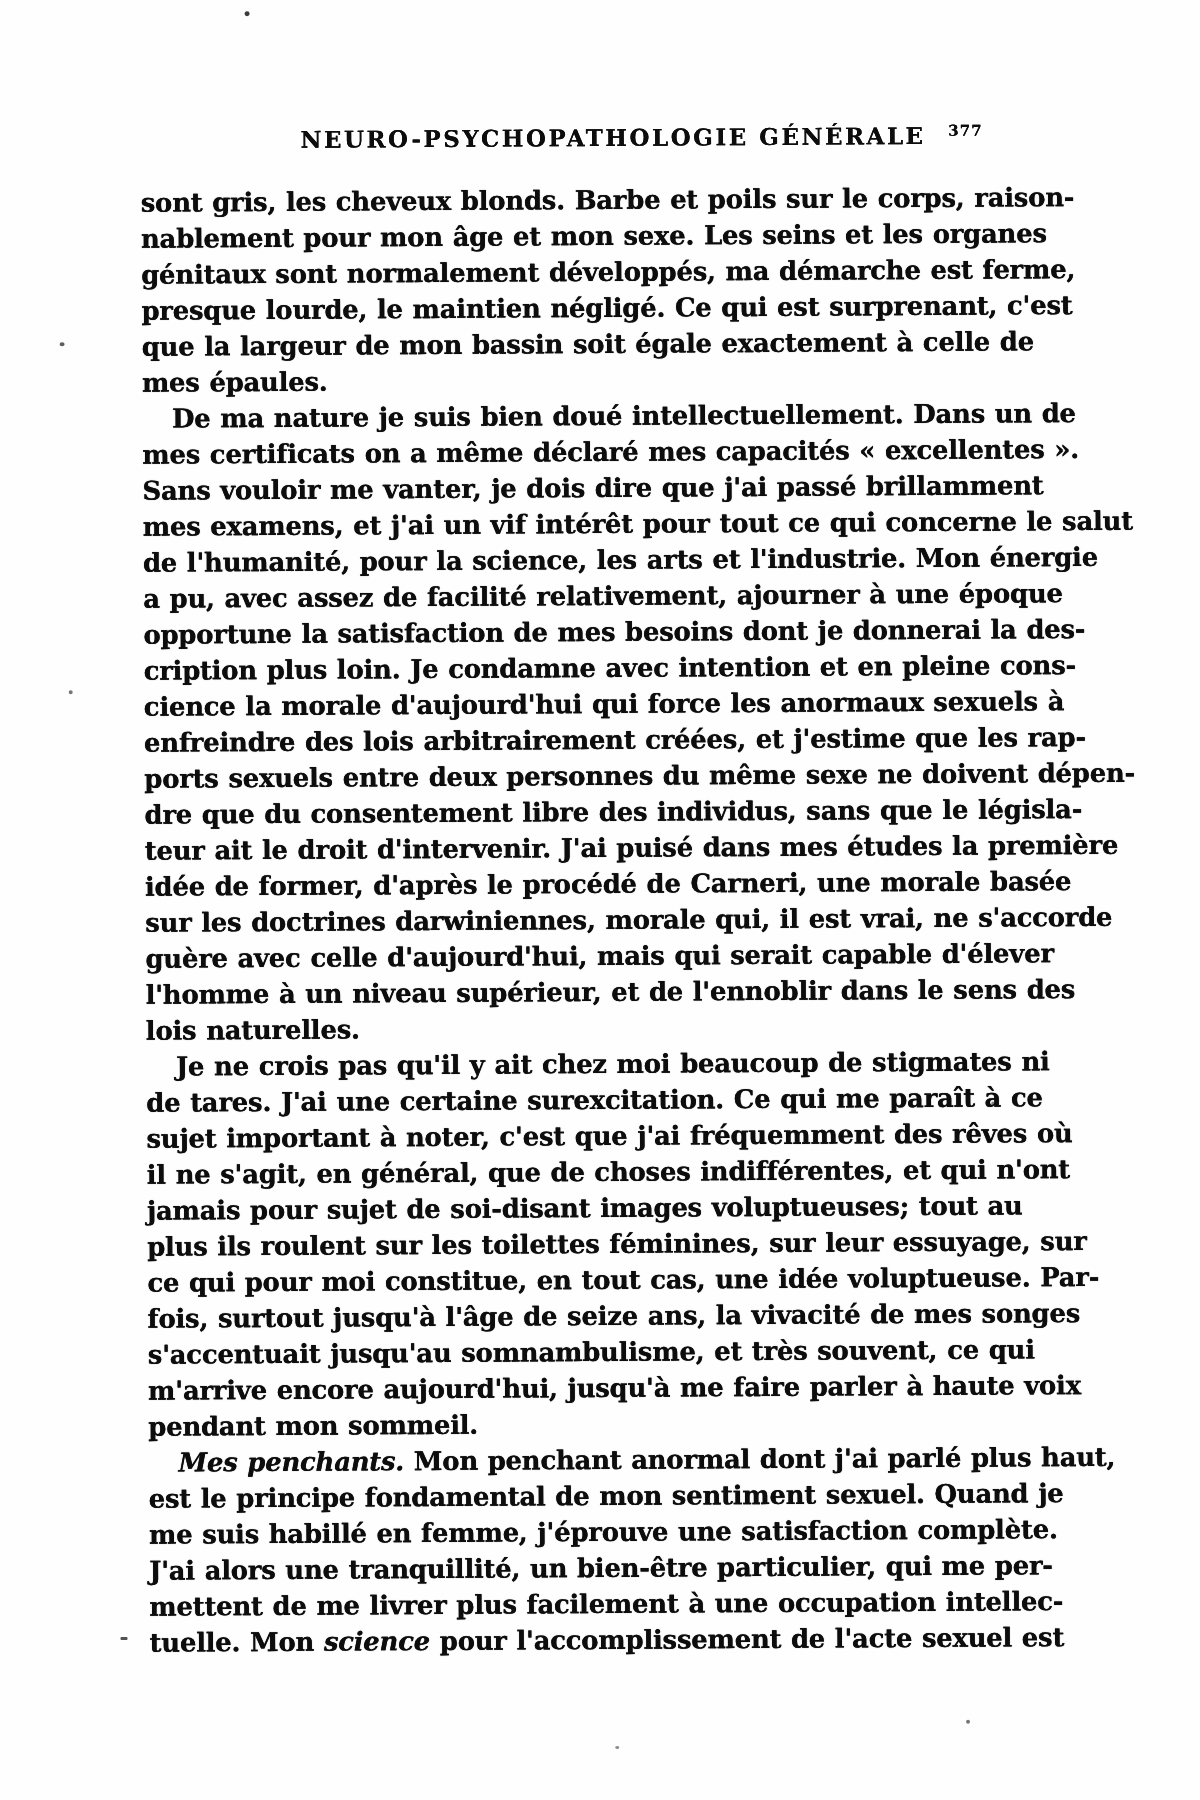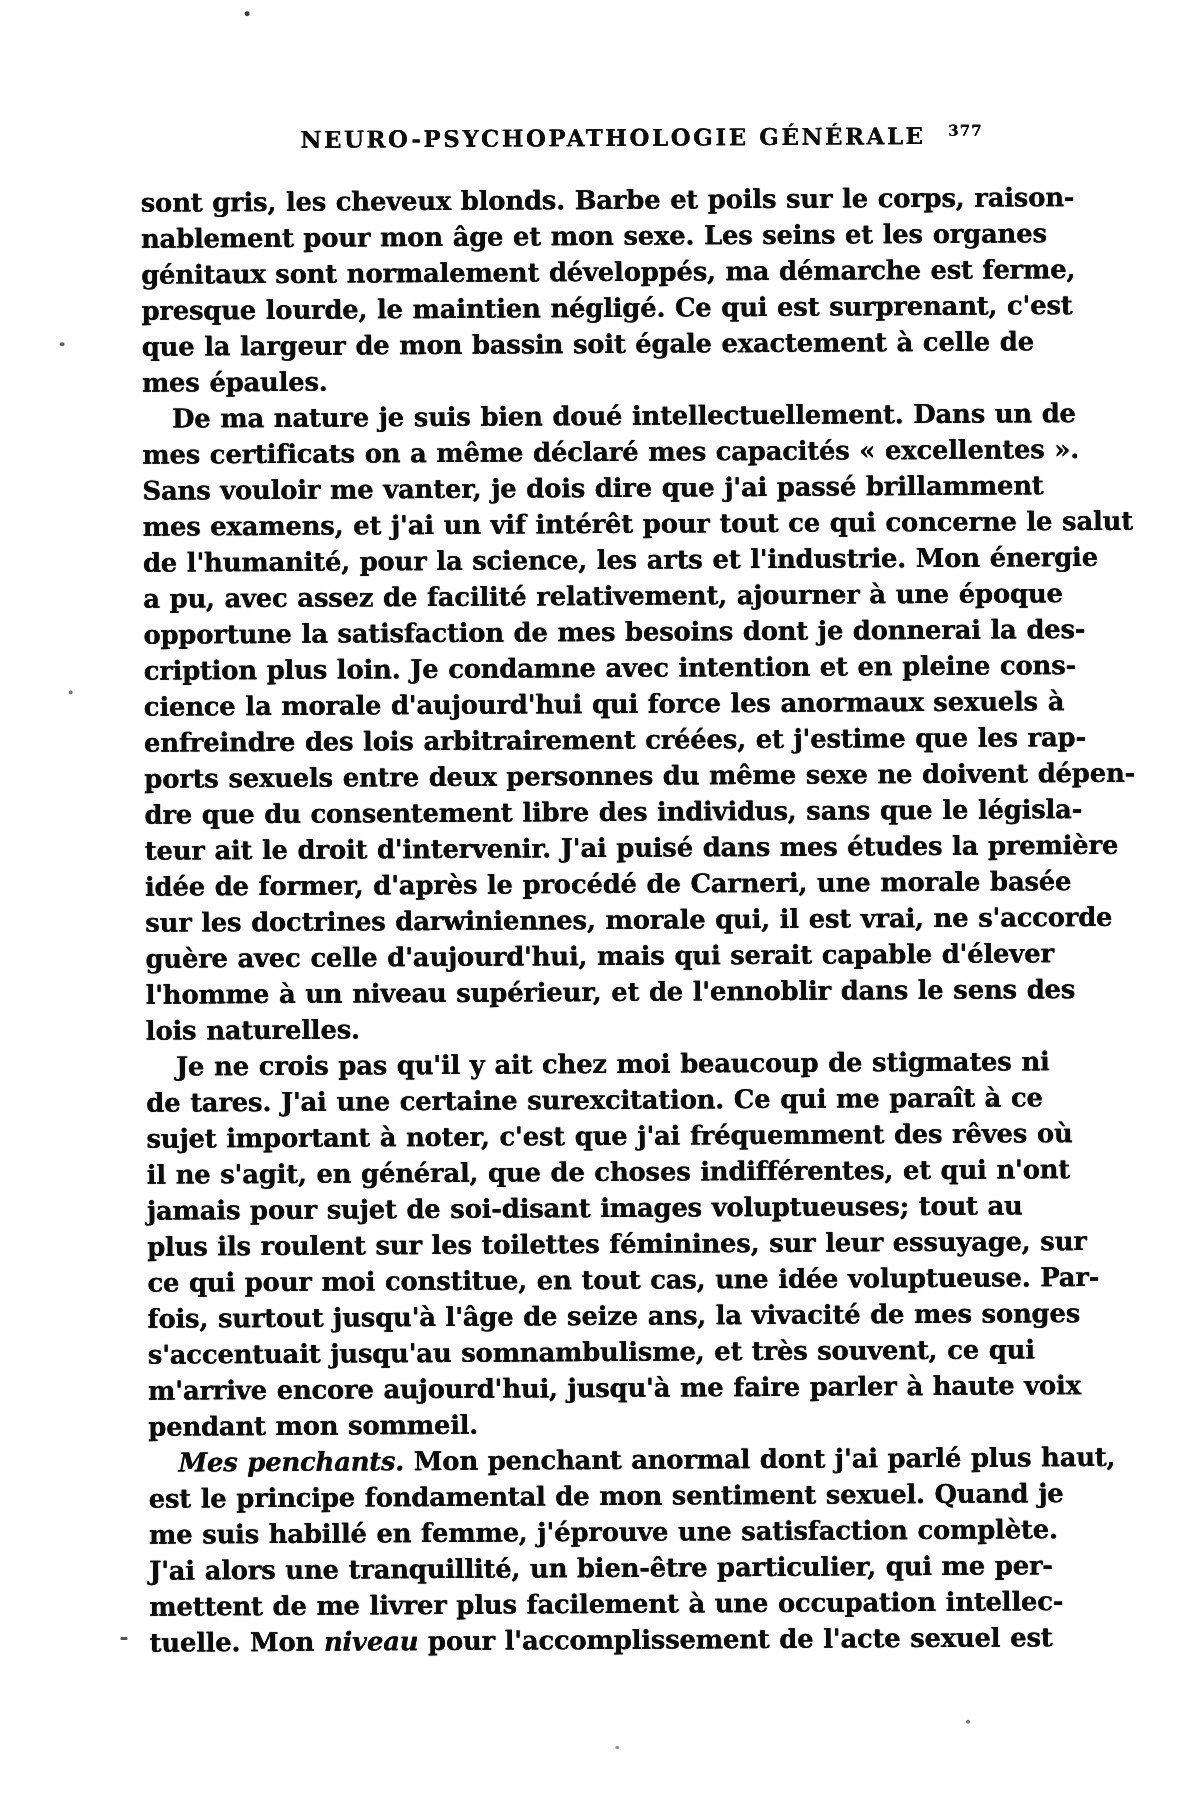--- a/index.html
+++ b/index.html
@@ -119,21 +119,21 @@
 ce qui pour moi constitue, en tout cas, une idée voluptueuse. Par-
 fois, surtout jusqu'à l'âge de seize ans, la vivacité de mes songes
 s'accentuait jusqu'au somnambulisme, et très souvent, ce qui
 m'arrive encore aujourd'hui, jusqu'à me faire parler à haute voix
 pendant mon sommeil.</span></p>
       <p class="para indent"><span class="seg italic">Mes penchants.</span><span class="seg"> Mon penchant anormal dont j'ai parlé plus haut,
 est le principe fondamental de mon sentiment sexuel. Quand je
 me suis habillé en femme, j'éprouve une satisfaction complète.
 J'ai alors une tranquillité, un bien-être particulier, qui me per-
 mettent de me livrer plus facilement à une occupation intellec-
-tuelle. Mon </span><span class="seg italic">niveau</span><span class="seg"> pour l'accomplissement de l'acte sexuel est</span></p>
+tuelle. Mon </span><span class="seg italic">science</span><span class="seg"> pour l'accomplissement de l'acte sexuel est</span></p>
     </div>
 
     <span class="speck" style="left:250px; top:9px;  width:5px; height:5px; opacity:.85;"></span>
     <span class="speck" style="left:63px;  top:339px; width:5px; height:4px; opacity:.7;"></span>
     <span class="speck" style="left:70px;  top:687px; width:4px; height:4px; opacity:.6;"></span>
     <span class="speck" style="left:987px; top:266px; width:4px; height:5px; opacity:.7;"></span>
     <span class="speck" style="left:965px; top:456px; width:4px; height:4px; opacity:.6;"></span>
     <span class="speck" style="left:990px; top:1104px; width:3px; height:4px; opacity:.55;"></span>
     <span class="speck" style="left:961px; top:1722px; width:4px; height:4px; opacity:.6;"></span>
     <span class="speck" style="left:610px; top:1746px; width:4px; height:3px; opacity:.5;"></span>

